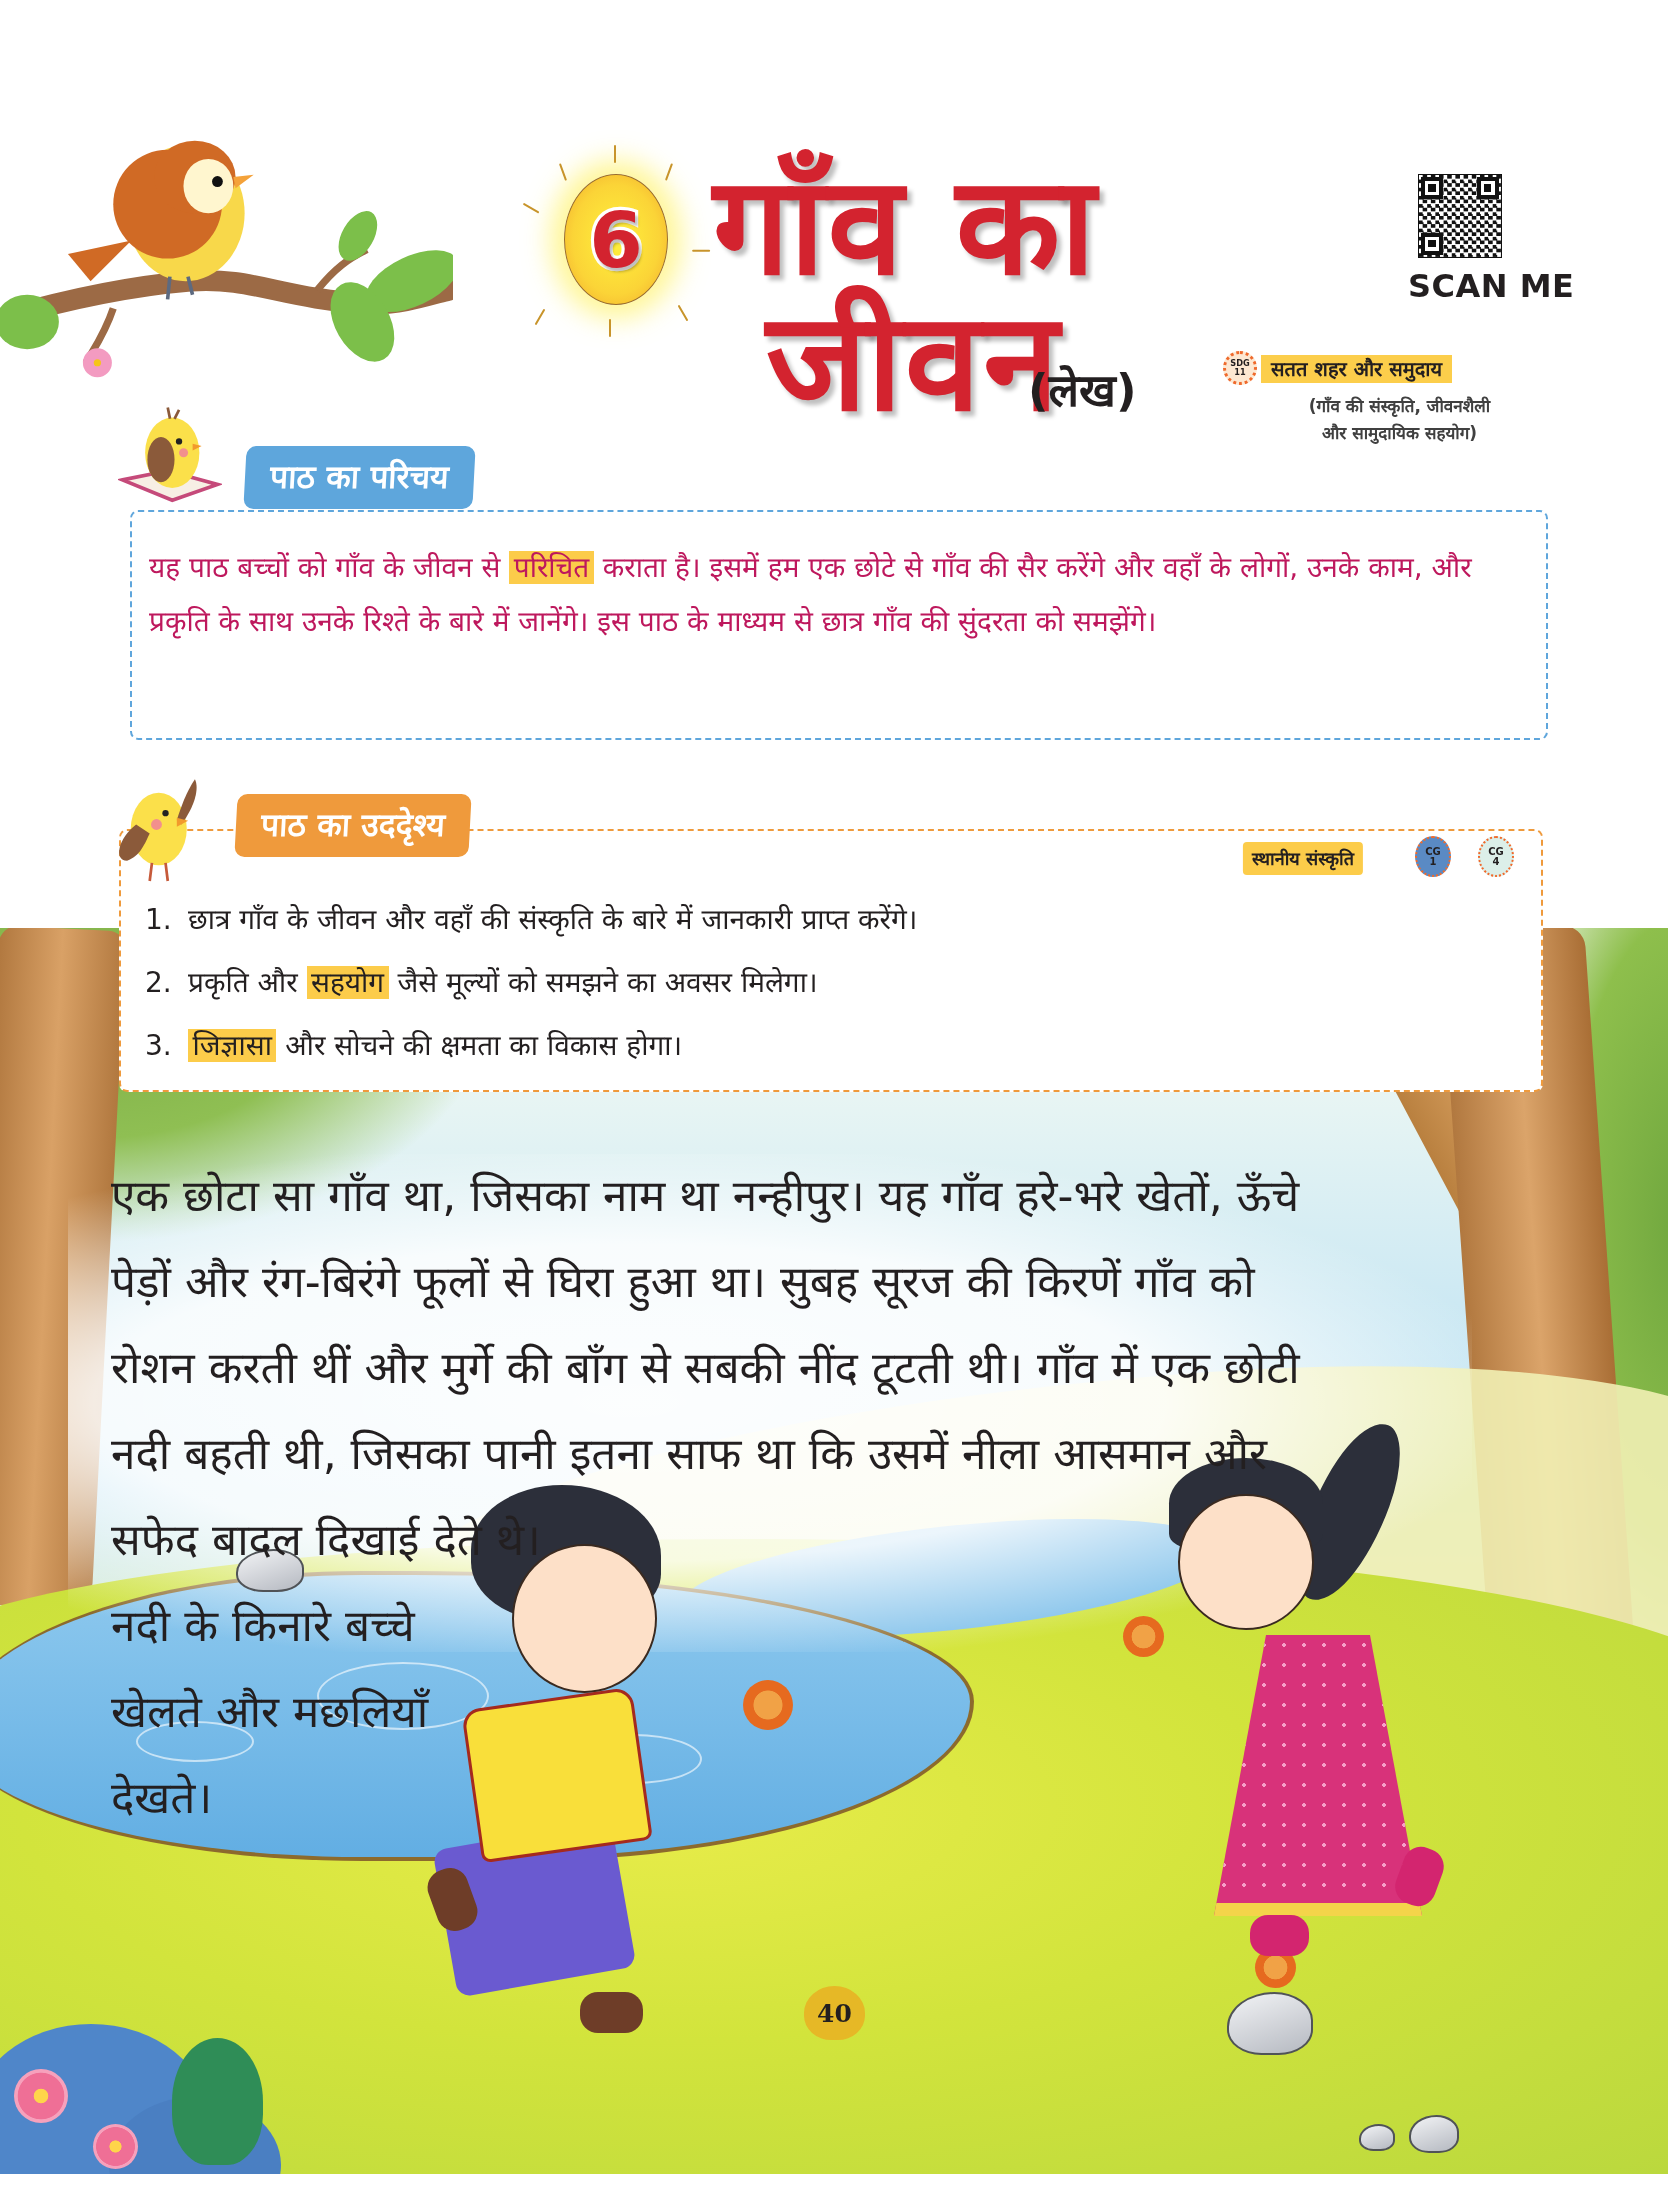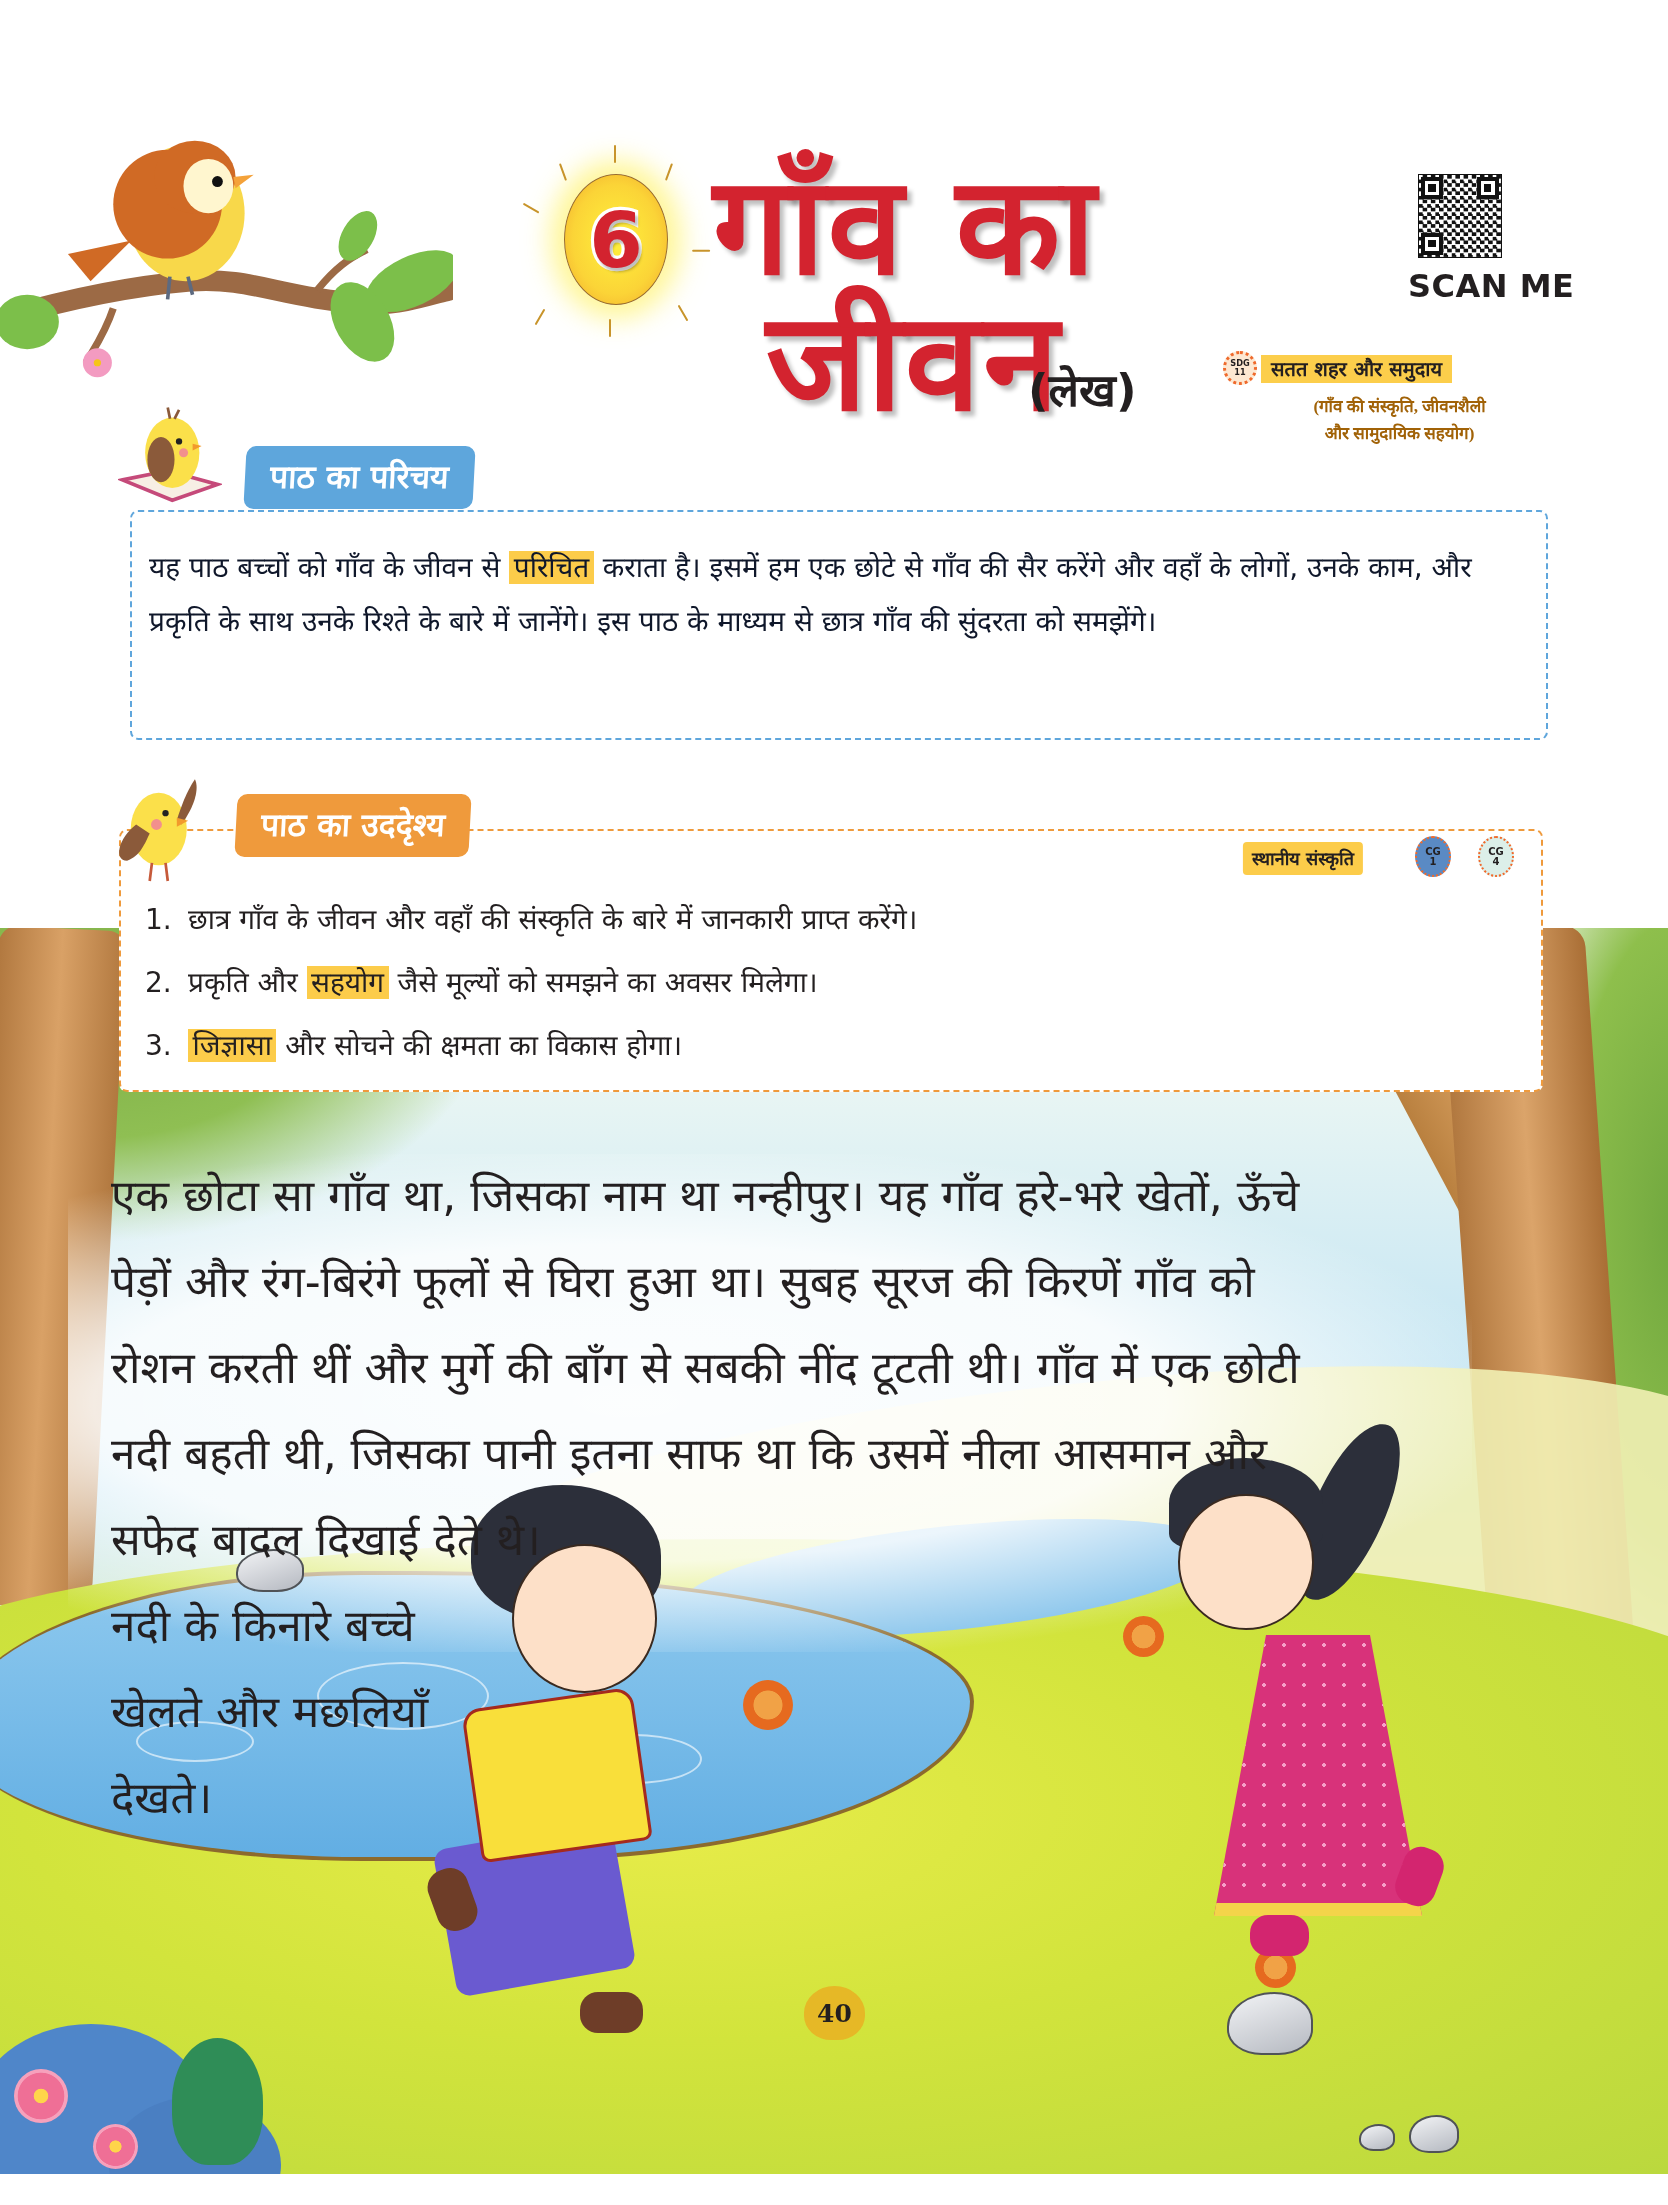--- a/index.html
+++ b/index.html
@@ -51,30 +51,30 @@
   
   .qr { position: absolute; left: 1418px; top: 174px; width: 84px; height: 84px;
         background:
           conic-gradient(from 0deg at 50% 50%, #111 25%, #fff 0 50%, #111 0 75%, #fff 0) 0 0/8.2px 8.2px;
         border: 1.8px solid #111; }
   .qr-finder { position: absolute; width: 22.6px; height: 22.6px; border: 4.1px solid #111; background: #fff; }
   .qr-finder::after { content: ""; position: absolute; left: 3.6px; top: 3.6px; width: 7.2px; height: 7.2px; background: #111; }
   .scan-me { position: absolute; left: 1408px; top: 267px; font-size: 32px; font-weight: bold; color: #231f20; letter-spacing: 0.5px; }
   .sdg-badge { position: absolute; left: 1223px; top: 351px; width: 34px; height: 34px; border-radius: 50%; background: #fde8d2; border: 3.6px dotted #ef6a2c; display: flex; flex-direction: column; align-items: center; justify-content: center; font-size: 8.2px; font-weight: bold; line-height: 9px; color: #231f20; }
   .sdg-pill { position: absolute; left: 1261px; top: 355px; padding: 0 10px; height: 28px; line-height: 28px; background: #fcce4b; border-radius: 0; font-size: 20px; font-weight: bold; color: #231f20; }
-  .sdg-sub { position: absolute; left: 1259px; top: 393px; width: 281px; text-align: center; font-size: 17px; font-weight: bold; color: #a16207; line-height: 27px; font-family: Liberation Serif, serif; }
+  .sdg-sub { position: absolute; left: 1259px; top: 393px; width: 281px; text-align: center; font-size: 17px; font-weight: bold; color: #404040; line-height: 27px; }
 
   
   .box { position: absolute; background: #ffffff; border-radius: 8.2px; }
   .box-intro { left: 130px; top: 510px; width: 1418px; height: 230px; border: 2.7px dashed #5fa6dc; }
   .box-objective { left: 119px; top: 829px; width: 1424px; height: 263px; border: 2.7px dashed #ef9a3c; }
   .tab { position: absolute; height: 63px; padding: 0 25px; border-radius: 10px; color: #ffffff; font-size: 32px; font-weight: bold; line-height: 63px; transform: skewX(-3deg); }
   .tab-intro { left: 245px; top: 446px; background: #5ea6dc; }
   .tab-objective { left: 236px; top: 794px; background: #ef9a3c; }
-  .box-text { position: absolute; font-size: 28px; line-height: 54px; color: #0f172a; }
+  .box-text { position: absolute; font-size: 28px; line-height: 54px; color: #be185d; }
   .intro-text { left: 149px; top: 528px; width: 1386px; }
   .hl { background: #fccc4a; padding: 0 4.5px; }
   .obj-list { position: absolute; left: 145px; top: 888px; width: 1381px; list-style: none; }
   .obj-list li { font-size: 28px; line-height: 63px; color: #231f20; }
   .obj-num { display: inline-block; width: 43px; }
   .culture-tag { position: absolute; left: 1363px; top: 842px; height: 33px; padding: 0 9px; line-height: 33px; border-radius: 4px; background: #fccc4a; font-size: 18px; font-weight: bold; color: #231f20; transform: translateX(-100%); }
   .cg-badge { position: absolute; top: 836px; width: 36px; height: 41px; border-radius: 50%; display: flex; flex-direction: column; align-items: center; justify-content: center; font-size: 10px; font-weight: bold; line-height: 10px; color: #231f20; border: 2.7px dotted #ef6a2c; }
   .cg-1 { left: 1415px; background: #5a8ac4; }
   .cg-4 { left: 1478px; background: #dcefe9; }
 

